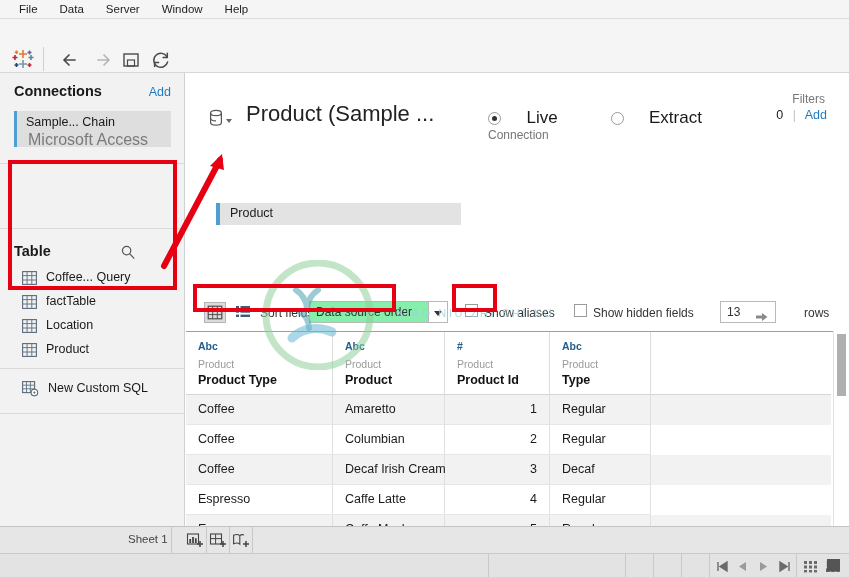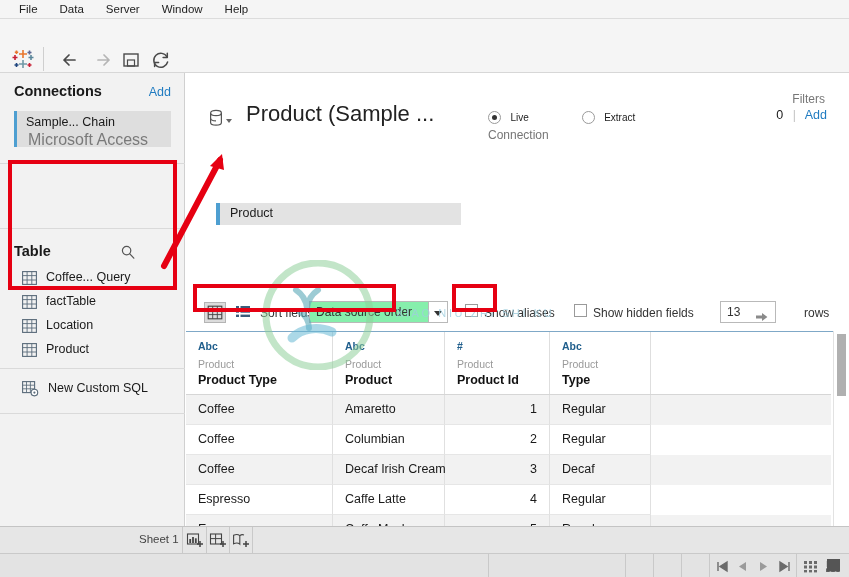--- a/index.html
+++ b/index.html
@@ -73,21 +73,21 @@
   .ds-caret { position: absolute; left: 40px; top: 46px; width: 0; height: 0;
               border-left: 3.5px solid transparent; border-right: 3.5px solid transparent; border-top: 4px solid #666; }
   .ds-title { position: absolute; left: 60px; top: 28px; font-size: 22px; color: #222; white-space: nowrap; }
 
   .conn-label { position: absolute; left: 302px; top: 19px; font-size: 12px; color: #767676; margin-top: 36px; }
   .radio-row  { position: absolute; left: 302px; top: 35px; }
   .radio { position: relative; display: inline-block; width: 13px; height: 13px; border-radius: 50%;
            border: 1px solid #9a9a9a; background: #fff; vertical-align: middle; box-sizing: border-box; }
   .radio.on::after { content: ""; position: absolute; left: 3px; top: 3px; width: 5px; height: 5px;
                      border-radius: 50%; background: #333; }
-  .radio-lbl { font-size: 10px; color: #1a1a1a; vertical-align: middle; margin-left: 5px; }
+  .radio-lbl { font-size: 17px; color: #1a1a1a; vertical-align: middle; margin-left: 21px; }
 
   .filters-label { position: absolute; right: 24px; top: 19px; font-size: 12px; color: #767676; }
   .filters-row { position: absolute; right: 22px; top: 35px; font-size: 12.5px; color: #1a1a1a; white-space: nowrap; }
   .filters-row .fsep { color: #c5c5c5; margin: 0 6px; }
   .filters-row .fadd { color: #1f7bc1; cursor: pointer; }
 
   .canvas { position: absolute; left: 0; top: 90px; width: 663px; height: 131px; background: #fff;
             border-bottom: 1px solid #dcdcdc; }
   .tablebox { position: absolute; left: 30px; top: 40px; width: 245px; height: 22px; background: #e3e3e3; }
   .tablebox .bar { position: absolute; left: 0; top: 0; width: 4px; height: 22px; background: #4e9fd1; }
@@ -135,21 +135,21 @@
 
   .rightfill { position: absolute; left: 649px; top: 258px; width: 200px; height: 195px; background: #fff; }
 
   
   .tabbar { position: absolute; left: 0; top: 526px; width: 849px; height: 27px;
             background: #e6e6e6; border-top: 1px solid #c4c4c4; box-sizing: border-box; }
   .tab-ds { position: absolute; left: 0; top: 0; width: 130px; height: 27px; background: #fff;
             border-right: 1px solid #c9c9c9; box-sizing: border-box; margin-top: 32px; }
   .tab-ds .ic { position: absolute; left: 10px; top: 6px; width: 12px; height: 14px; }
   .tab-ds .lb { position: absolute; left: 28px; top: 6px; font-size: 12px; font-weight: bold; color: #1a1a1a; }
-  .tab-s1 { position: absolute; left: 131px; top: 0; width: 52px; height: 27px;
+  .tab-s1 { position: absolute; left: 120px; top: 0; width: 52px; height: 27px;
             border-right: 1px solid #c9c9c9; box-sizing: border-box; }
   .tab-s1 .lb { position: absolute; left: 8px; top: 6px; font-size: 11.5px; color: #444; }
   .tab-nb { position: absolute; top: 0; width: 23px; height: 27px; border-right: 1px solid #c9c9c9; box-sizing: border-box; }
 
   .statusbar { position: absolute; left: 0; top: 553px; width: 849px; height: 24px;
                background: #e3e3e3; border-top: 1px solid #c9c9c9; box-sizing: border-box; }
   .sb-seg { position: absolute; top: 0; height: 23px; border-right: 1px solid #c9c9c9; box-sizing: border-box; }
   .nav-btn { position: absolute; top: 5px; width: 16px; height: 13px; }
   .vmode { position: absolute; top: 5px; width: 16px; height: 14px; }
 

